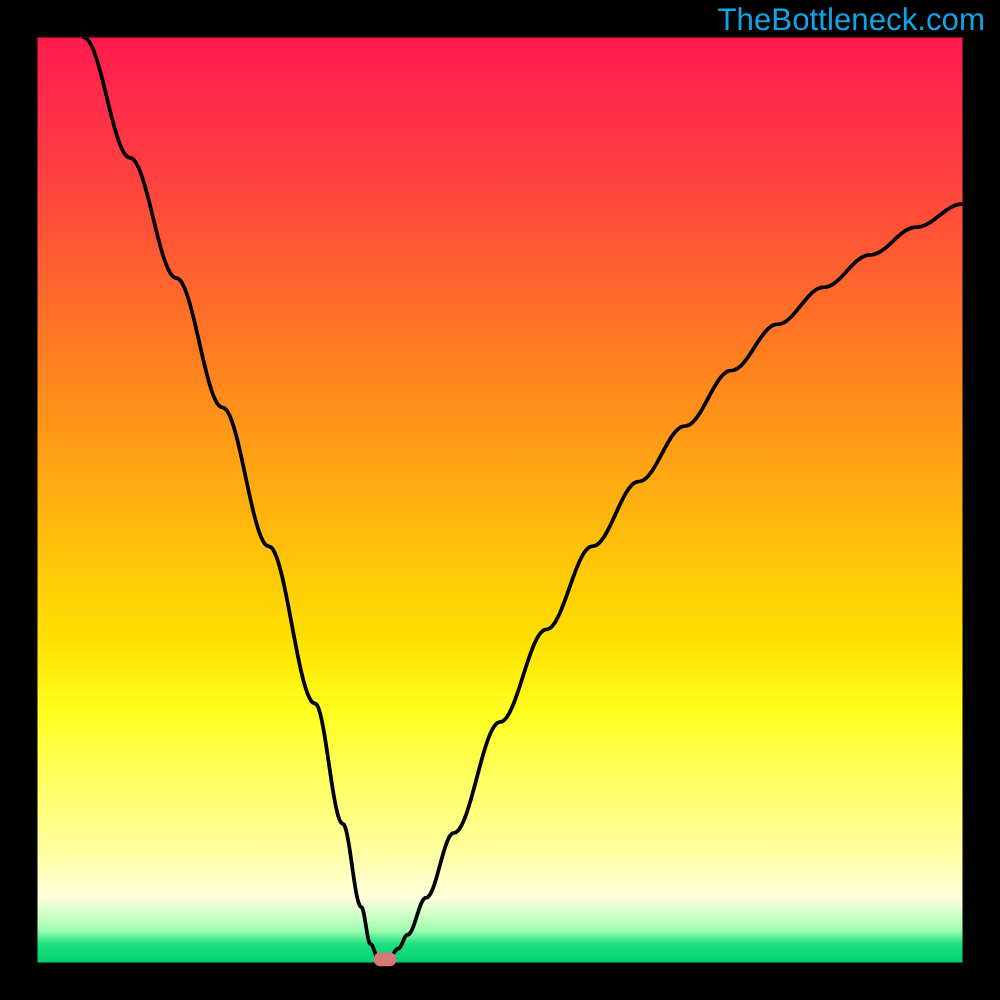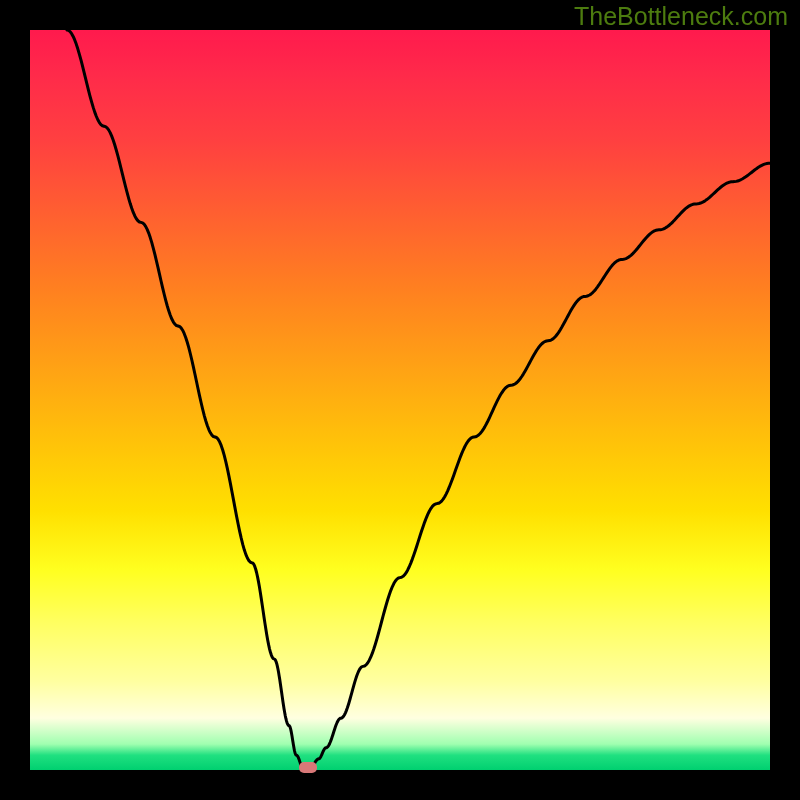--- a/index.html
+++ b/index.html
@@ -36,21 +36,21 @@
       #ffffa0 88%,
       #ffffe0 93%,
       #a0ffb0 96.5%,
       #20e080 98%,
       #00d070 100%);
   }
   .watermark {
     position: absolute;
     top: 2px;
     right: 12px;
-    color: #4d7c0f;
+    color: #0ea5e9;
     font-size: 25px;
     font-weight: 400;
     letter-spacing: 0px;
   }
   .curve-svg {
     position: absolute;
     left: 0;
     top: 0;
     width: 740px;
     height: 740px;

